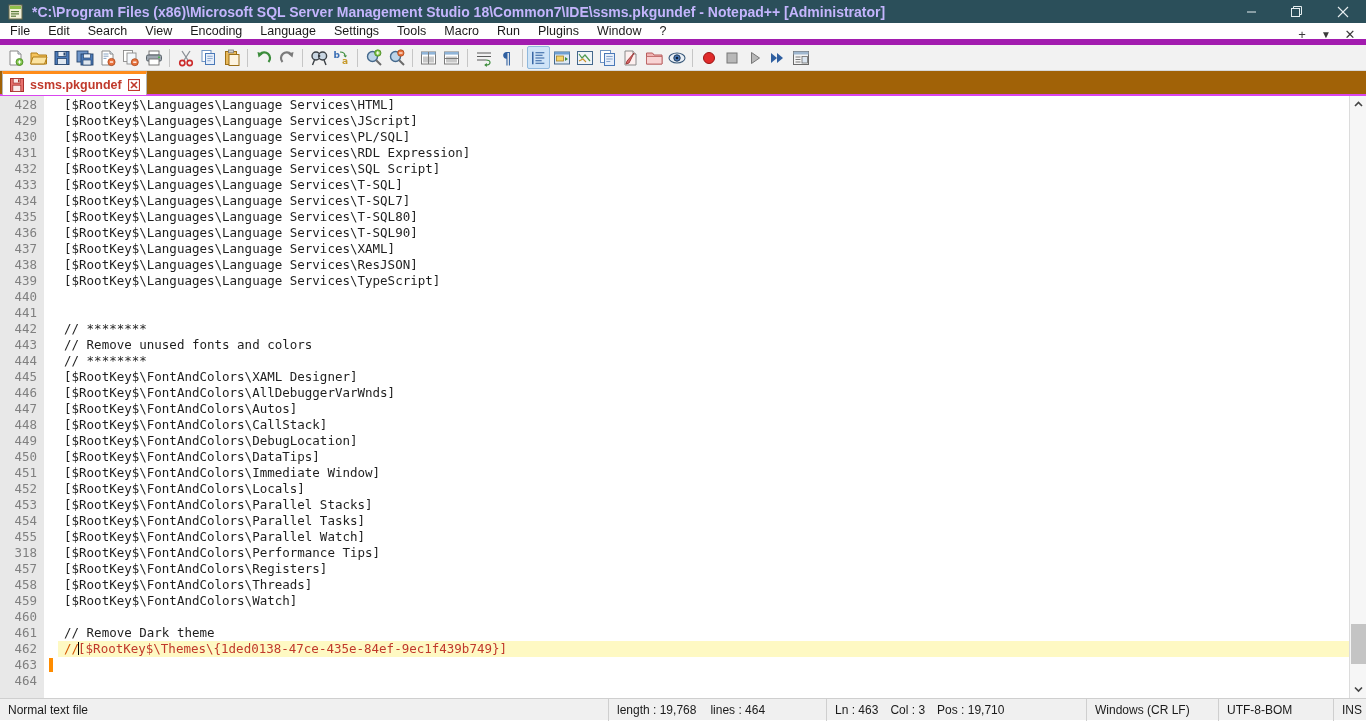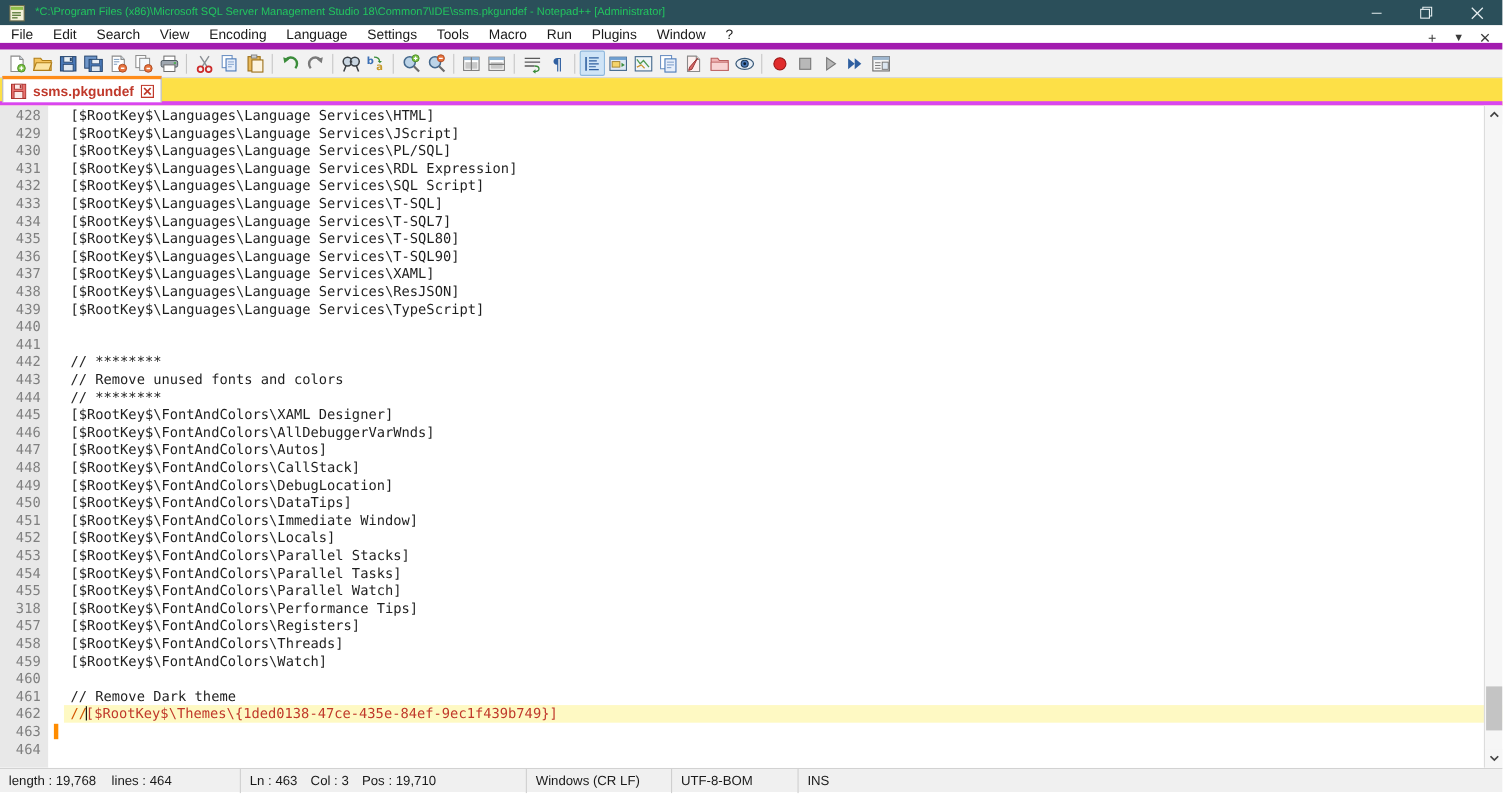--- a/index.html
+++ b/index.html
@@ -15,22 +15,22 @@
     height: 23px; width: 100%;
     background: #2b4f5a;
     display: flex; align-items: center;
     position: relative;
   }
   #titlebar .app-icon {
     width: 16px; height: 16px; margin-left: 8px; margin-right: 8px;
     position: relative; flex: 0 0 auto;
   }
   #titlebar .title-text {
-    color: #22c55e; font-size: 10px;
-    white-space: nowrap; letter-spacing: 0px;
+    color: #c4b5fd; font-size: 14px;
+    white-space: nowrap; letter-spacing: 0px; font-weight: bold;
   }
   #winbtns { position:absolute; right:0; top:0; height:23px; display:flex; }
   #winbtns .wb {
     width: 46px; height: 23px;
     display:flex; align-items:center; justify-content:center;
     color:#dfe9ec;
   }
   #winbtns .wb svg { display:block; }
 
   
@@ -67,22 +67,22 @@
     margin: 0 0px;
     border-radius: 2px;
     position: relative;
   }
   .tb-btn.active { background:#cfe4f7; border:1px solid #8fb8dd; }
   .tb-sep { width: 1px; height: 18px; background:#c6c6c6; margin: 0 4px; }
 
   
   #tabbar {
     height: 25px; width:100%;
-    background: #fde047;
-    border-bottom: 4px solid #d946ef;
+    background: #a16207;
+    border-bottom: 2px solid #d946ef;
     display:flex; align-items:flex-end;
     position:relative;
   }
   #tabbar .tab {
     height: 24px;
     background: #ffffff;
     border: 1px solid #b5b5b5;
     border-bottom: none;
     border-top: 3px solid #ff8c1a;
     display:flex; align-items:center;
@@ -652,20 +652,21 @@
     <div class="sb-thumb"></div>
     <div class="sb-arrow bottom">
       <svg width="9" height="7" viewBox="0 0 9 7">
           <polyline points="1,1.5 4.5,5 8,1.5" fill="none" stroke="#444" stroke-width="1.6"></polyline>
         </svg>
     </div>
   </div>
 </div>
 
 <div id="statusbar">
+  <div class="sbcell" id="sb-doctype">Normal text file</div>
   <div class="sbcell" id="sb-lenlines">
     <span>length : 19,768</span>
     <span class="gap"></span>
     <span>lines : 464</span>
   </div>
   <div class="sbcell" id="sb-pos">
     <span>Ln : 463</span>
     <span class="gap"></span>
     <span>Col : 3</span>
     <span class="gap"></span>

